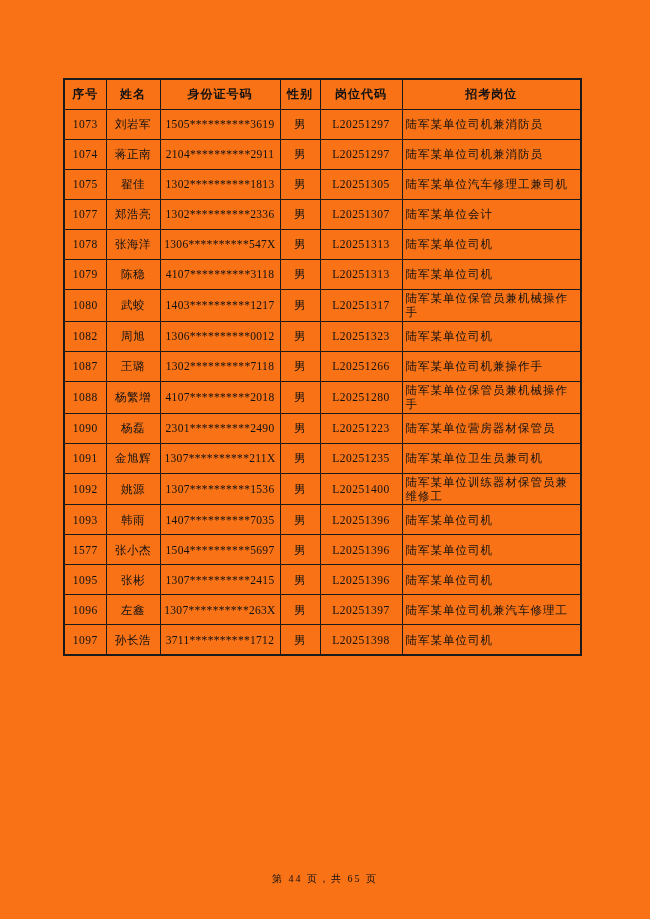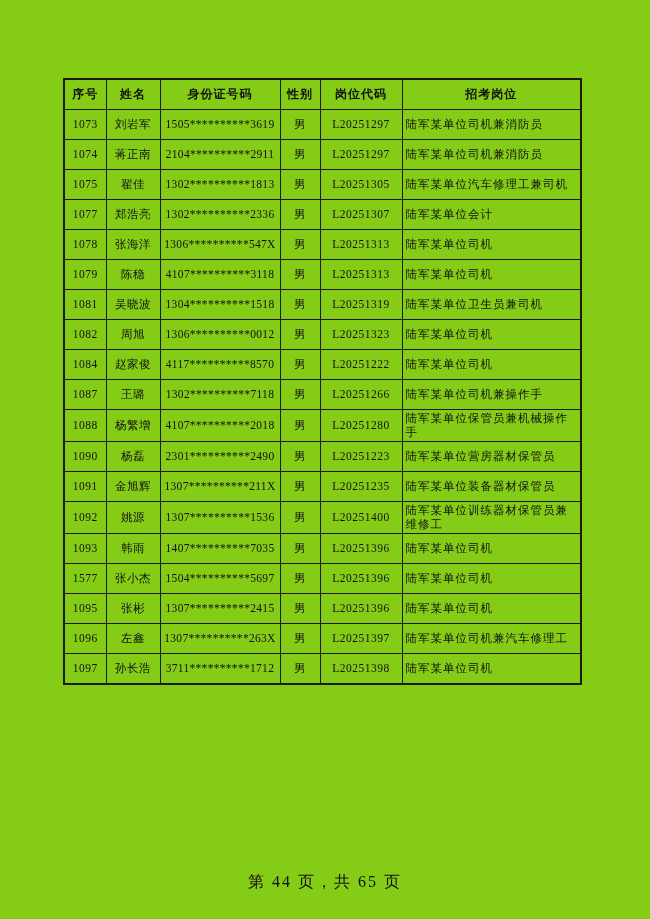--- a/index.html
+++ b/index.html
@@ -4,21 +4,21 @@
 <style>
   html, body {
     margin: 0;
     padding: 0;
     background: #ffffff;
   }
   .page {
     position: relative;
     width: 650px;
     height: 919px;
-    background: #84cc16;
+    background: #f97316;
     font-family: "Liberation Serif", "DejaVu Serif", serif;
     color: #111111;
     overflow: hidden;
   }
   table.roster {
     position: absolute;
     left: 63px;
     top: 78px;
     width: 517px;
     border-collapse: collapse;
@@ -53,21 +53,21 @@
   }
   table.roster td.id-cell {
     letter-spacing: 0.3px;
   }
   .page-footer {
     position: absolute;
     left: 0;
     top: 872px;
     width: 650px;
     text-align: center;
-    font-size: 16px;
+    font-size: 10px;
     letter-spacing: 2px;
     color: #111111;
   }
 </style>
 </head>
 <body>
 
 <div class="page">
 
   <table class="roster">
@@ -132,44 +132,36 @@
         </tr>
         <tr>
           <td>1079</td>
           <td>陈稳</td>
           <td class="id-cell">4107**********3118</td>
           <td>男</td>
           <td>L20251313</td>
           <td class="position">陆军某单位司机</td>
         </tr>
         <tr>
-          <td>1081</td>
-          <td>吴晓波</td>
-          <td class="id-cell">1304**********1518</td>
-          <td>男</td>
-          <td>L20251319</td>
-          <td class="position">陆军某单位卫生员兼司机</td>
+          <td>1080</td>
+          <td>武蛟</td>
+          <td class="id-cell">1403**********1217</td>
+          <td>男</td>
+          <td>L20251317</td>
+          <td class="position">陆军某单位保管员兼机械操作手</td>
         </tr>
         <tr>
           <td>1082</td>
           <td>周旭</td>
           <td class="id-cell">1306**********0012</td>
           <td>男</td>
           <td>L20251323</td>
           <td class="position">陆军某单位司机</td>
         </tr>
         <tr>
-          <td>1084</td>
-          <td>赵家俊</td>
-          <td class="id-cell">4117**********8570</td>
-          <td>男</td>
-          <td>L20251222</td>
-          <td class="position">陆军某单位司机</td>
-        </tr>
-        <tr>
           <td>1087</td>
           <td>王璐</td>
           <td class="id-cell">1302**********7118</td>
           <td>男</td>
           <td>L20251266</td>
           <td class="position">陆军某单位司机兼操作手</td>
         </tr>
         <tr>
           <td>1088</td>
           <td>杨繁增</td>
@@ -185,21 +177,21 @@
           <td>男</td>
           <td>L20251223</td>
           <td class="position">陆军某单位营房器材保管员</td>
         </tr>
         <tr>
           <td>1091</td>
           <td>金旭辉</td>
           <td class="id-cell">1307**********211X</td>
           <td>男</td>
           <td>L20251235</td>
-          <td class="position">陆军某单位装备器材保管员</td>
+          <td class="position">陆军某单位卫生员兼司机</td>
         </tr>
         <tr>
           <td>1092</td>
           <td>姚源</td>
           <td class="id-cell">1307**********1536</td>
           <td>男</td>
           <td>L20251400</td>
           <td class="position">陆军某单位训练器材保管员兼维修工</td>
         </tr>
         <tr>

